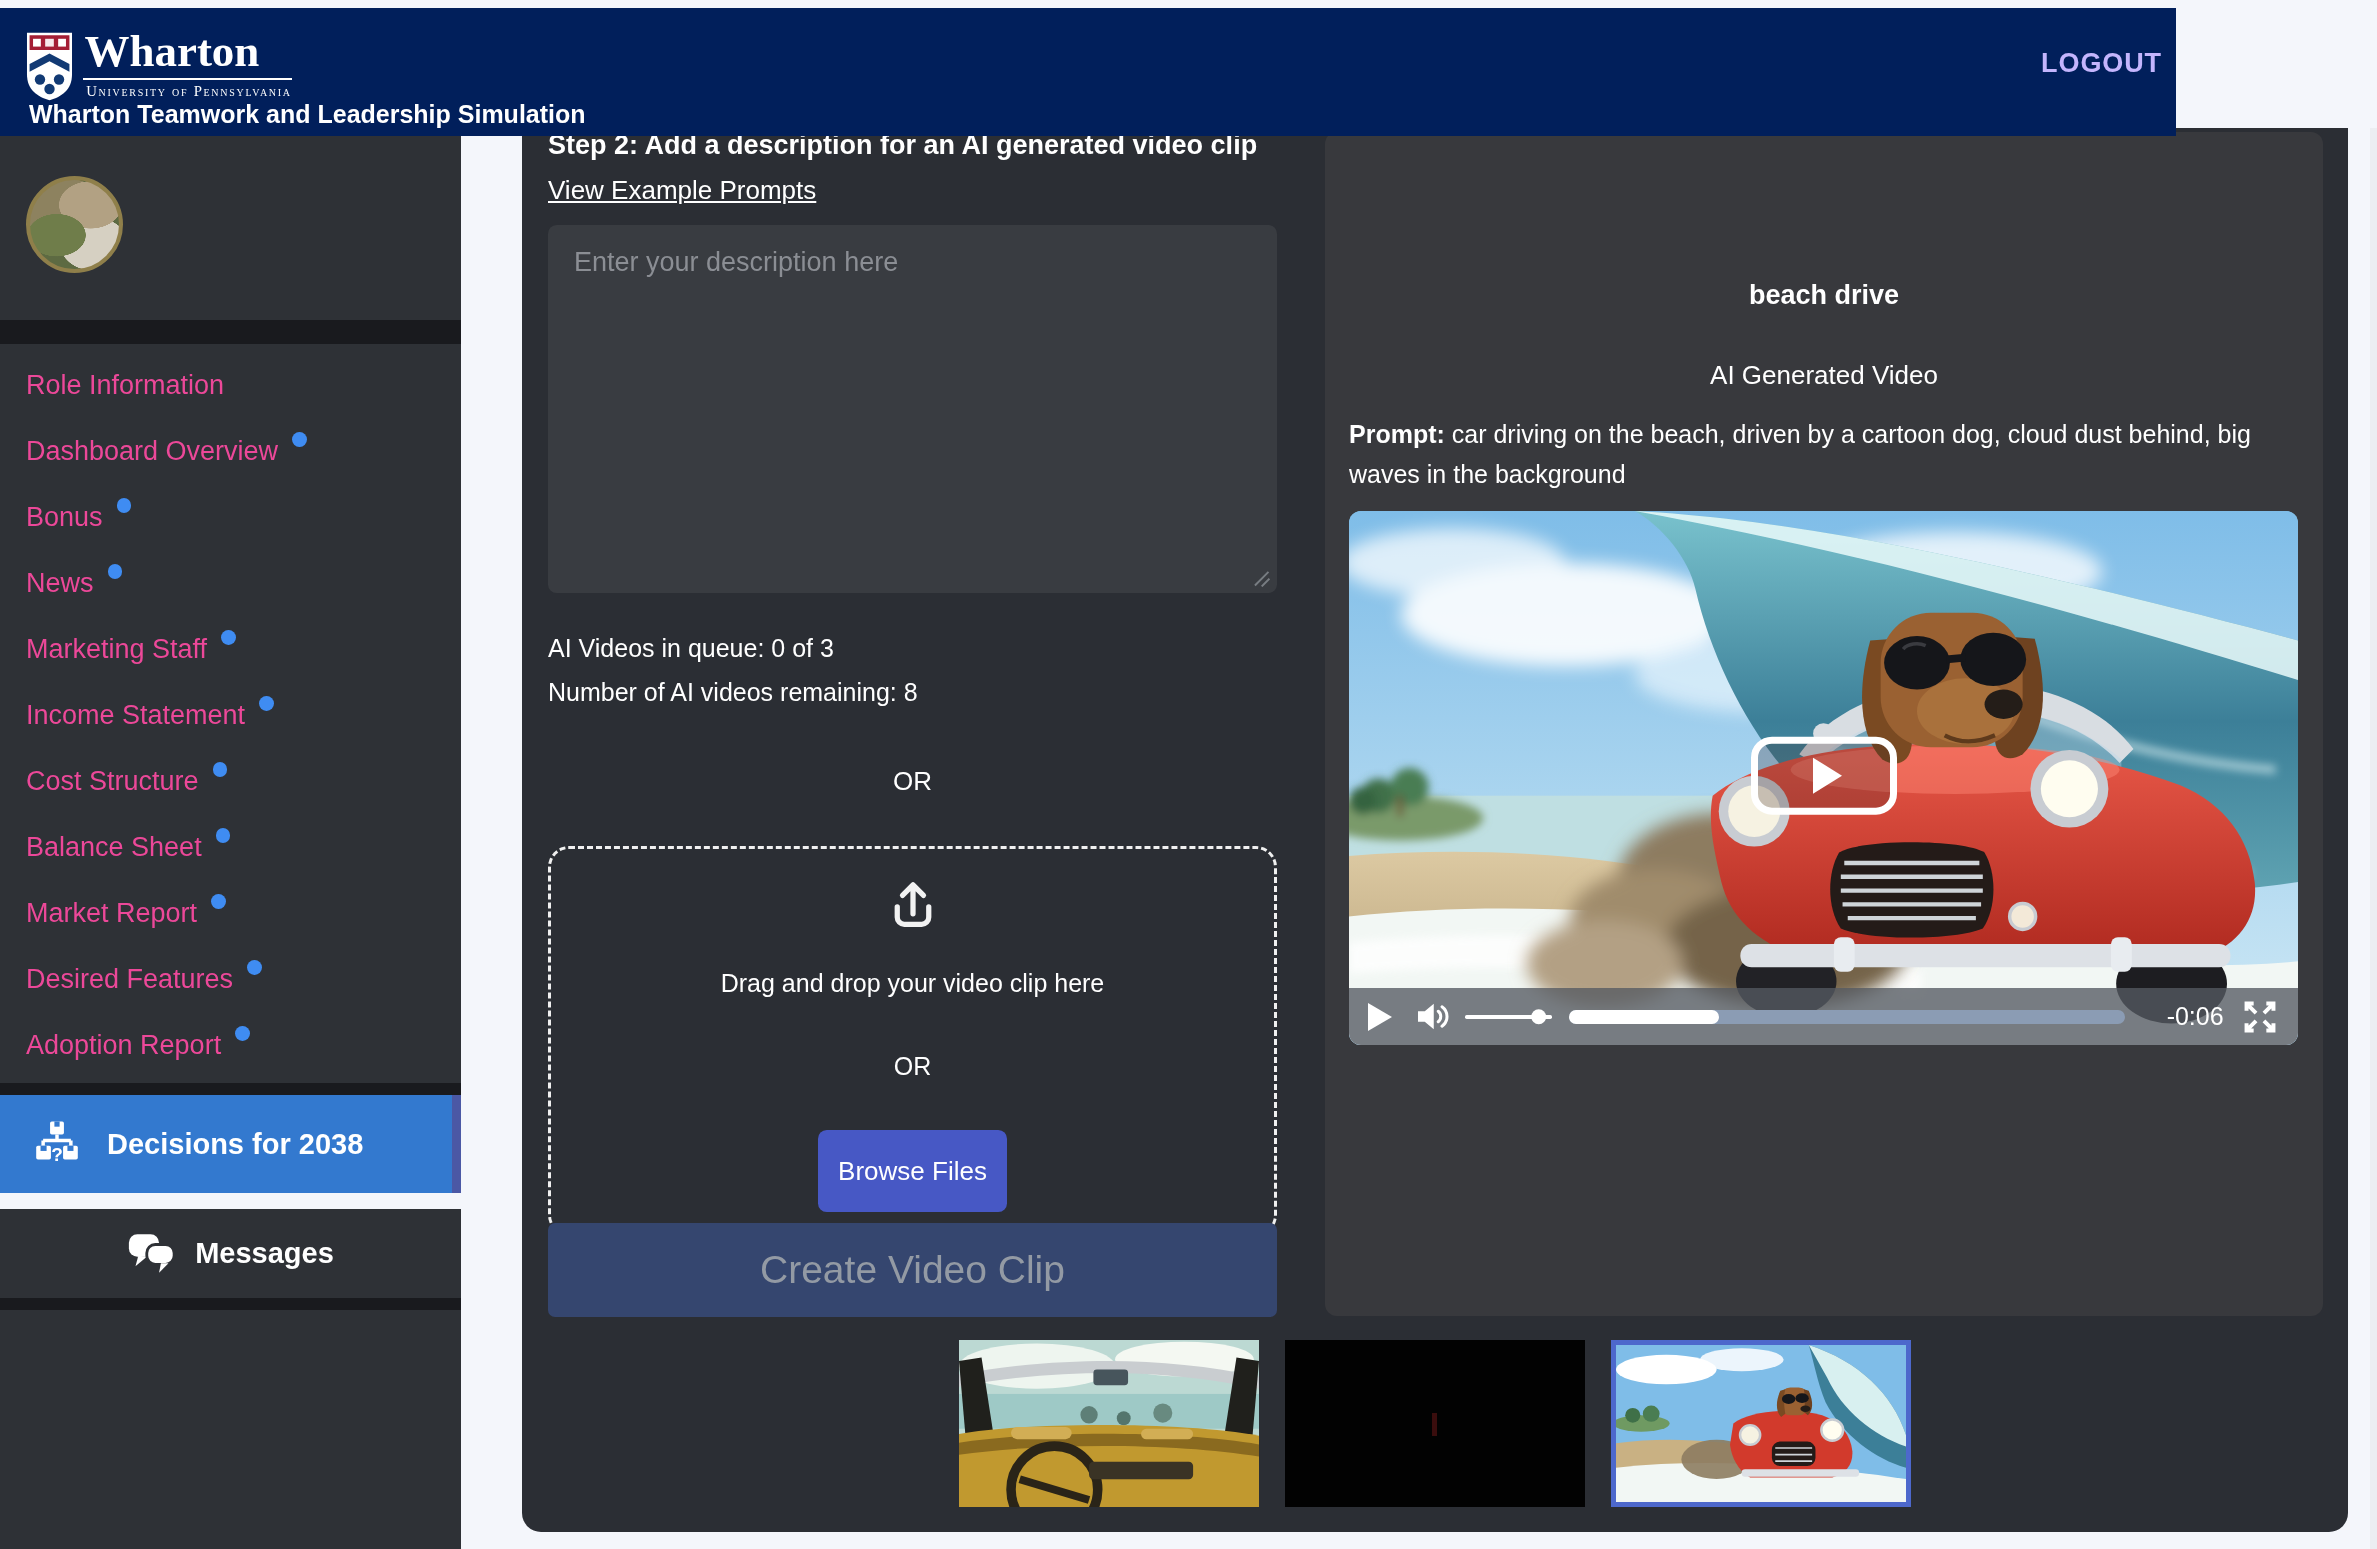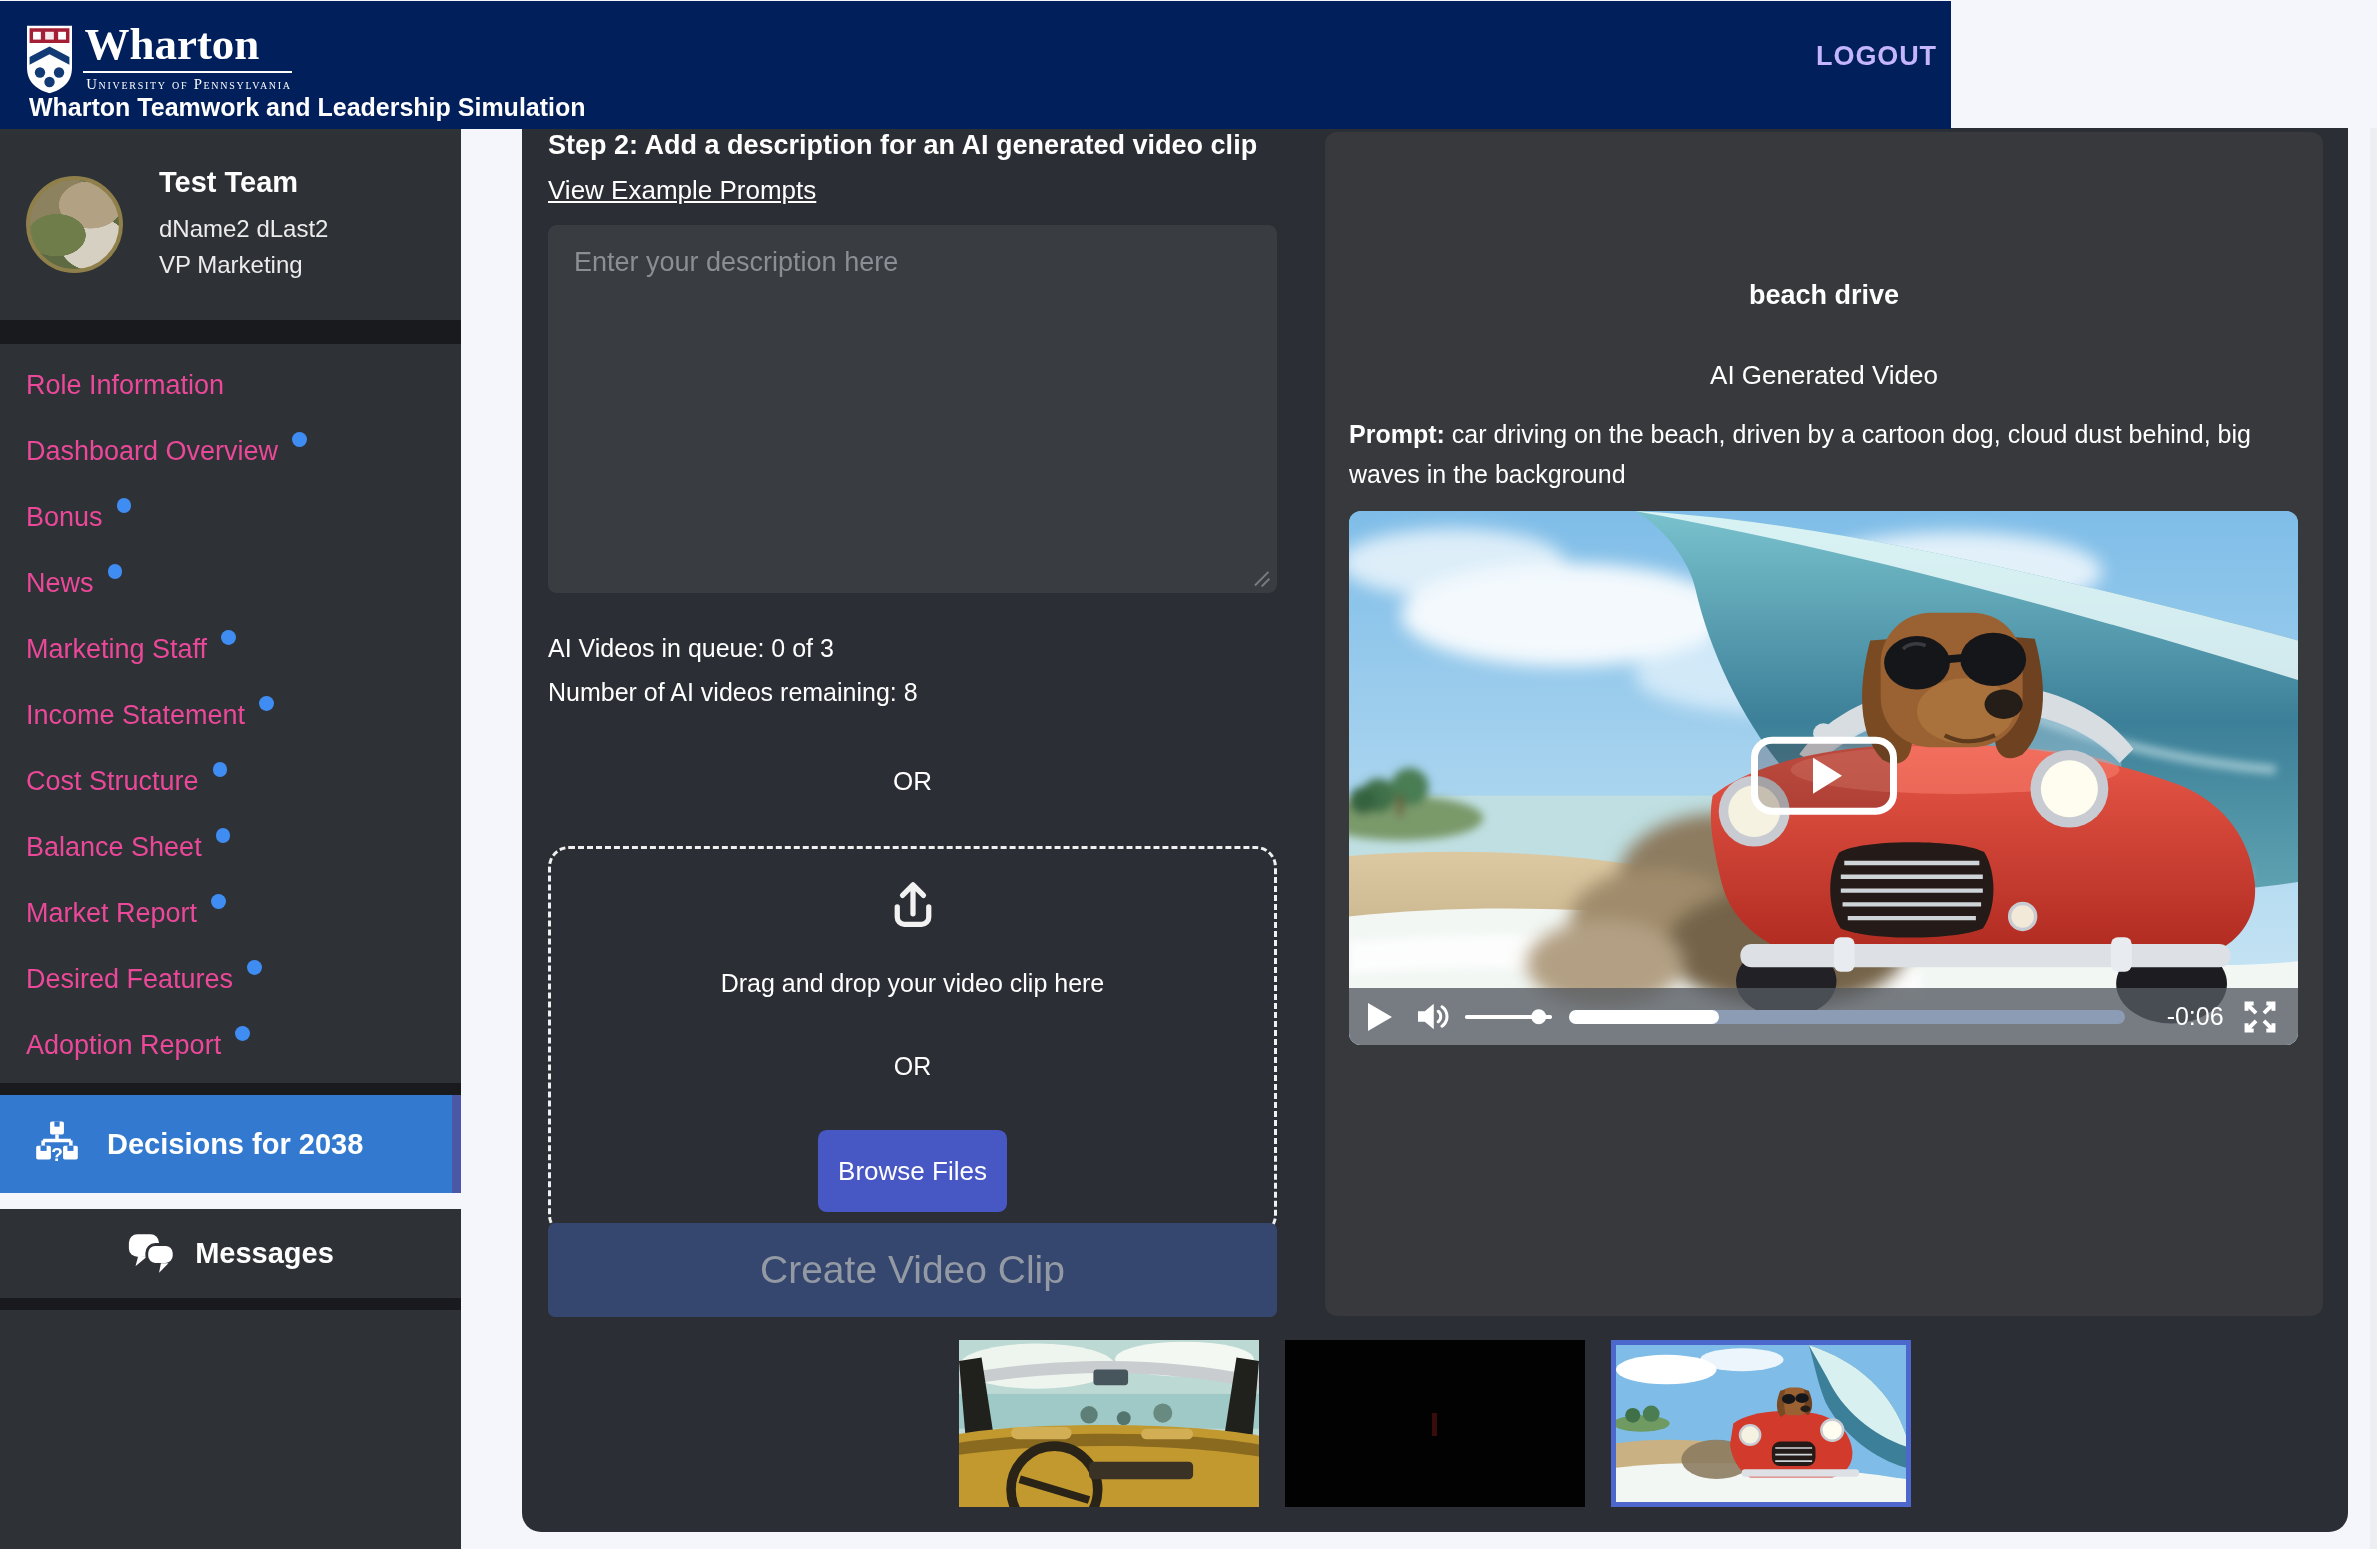--- a/index.html
+++ b/index.html
@@ -4,21 +4,21 @@
 <style>
   * { margin:0; padding:0; box-sizing:border-box; }
   html,body { width:2377px; height:1550px; }
   body {
     position:relative; overflow:hidden;
     background:#f4f6fb;
     font-family:"Liberation Sans", sans-serif;
     color:#ffffff;
   }
   
-  .topbar { position:absolute; left:0; top:1px; width:1951px; height:128px; background:#011f5b; z-index:10; }
+  .topbar { position:absolute; left:0; top:8px; width:2176px; height:128px; background:#011f5b; z-index:10; }
   .brand { position:absolute; left:25px; top:19px; display:flex; }
   .shield { width:49px; height:71px; margin-top:3.5px; }
   .brand-text { margin-left:8.7px; }
   .brand-name { font-family:"Liberation Serif", serif; font-size:45px; font-weight:bold; color:#fff; line-height:49px; padding:0 5.2px 1.7px 1.7px; border-bottom:2.6px solid #fff; }
   .brand-sub { font-family:"Liberation Serif", serif; font-size:14.8px; letter-spacing:1.7px; color:#fff; padding:3.5px 0 0 3.5px; font-variant:small-caps; }
   .app-subtitle { position:absolute; left:29px; top:92px; font-size:25px; font-weight:bold; color:#fff; }
   .logout { position:absolute; right:14px; top:40px; background:none; border:none; color:#c4b5fd; font-size:27px; font-weight:bold; letter-spacing:0.9px; font-family:"Liberation Sans",sans-serif; cursor:pointer; }
 
   
   .sidebar { position:absolute; left:0; top:128px; width:461px; bottom:0; display:flex; flex-direction:column; }
@@ -120,25 +120,20 @@
       <div class="brand-sub">University of Pennsylvania</div>
     </div>
   </div>
   <div class="app-subtitle">Wharton Teamwork and Leadership Simulation</div>
   <button class="logout">LOGOUT</button>
 </header>
 
 <aside class="sidebar">
   <div class="side-sec profile">
     <div class="avatar"></div>
-    <div class="profile-info">
-      <div class="team-name">Test Team</div>
-      <div class="profile-line">dName2 dLast2</div>
-      <div class="profile-line">VP Marketing</div>
-    </div>
   </div>
   <div class="side-div"></div>
 
   <div class="side-div"></div>
 
   <nav class="side-sec nav-sec">
     <div class="nav-item">
       <span class="nav-label">Role Information</span>
       <span class="dot" style="visibility: hidden;"></span>
     </div>

